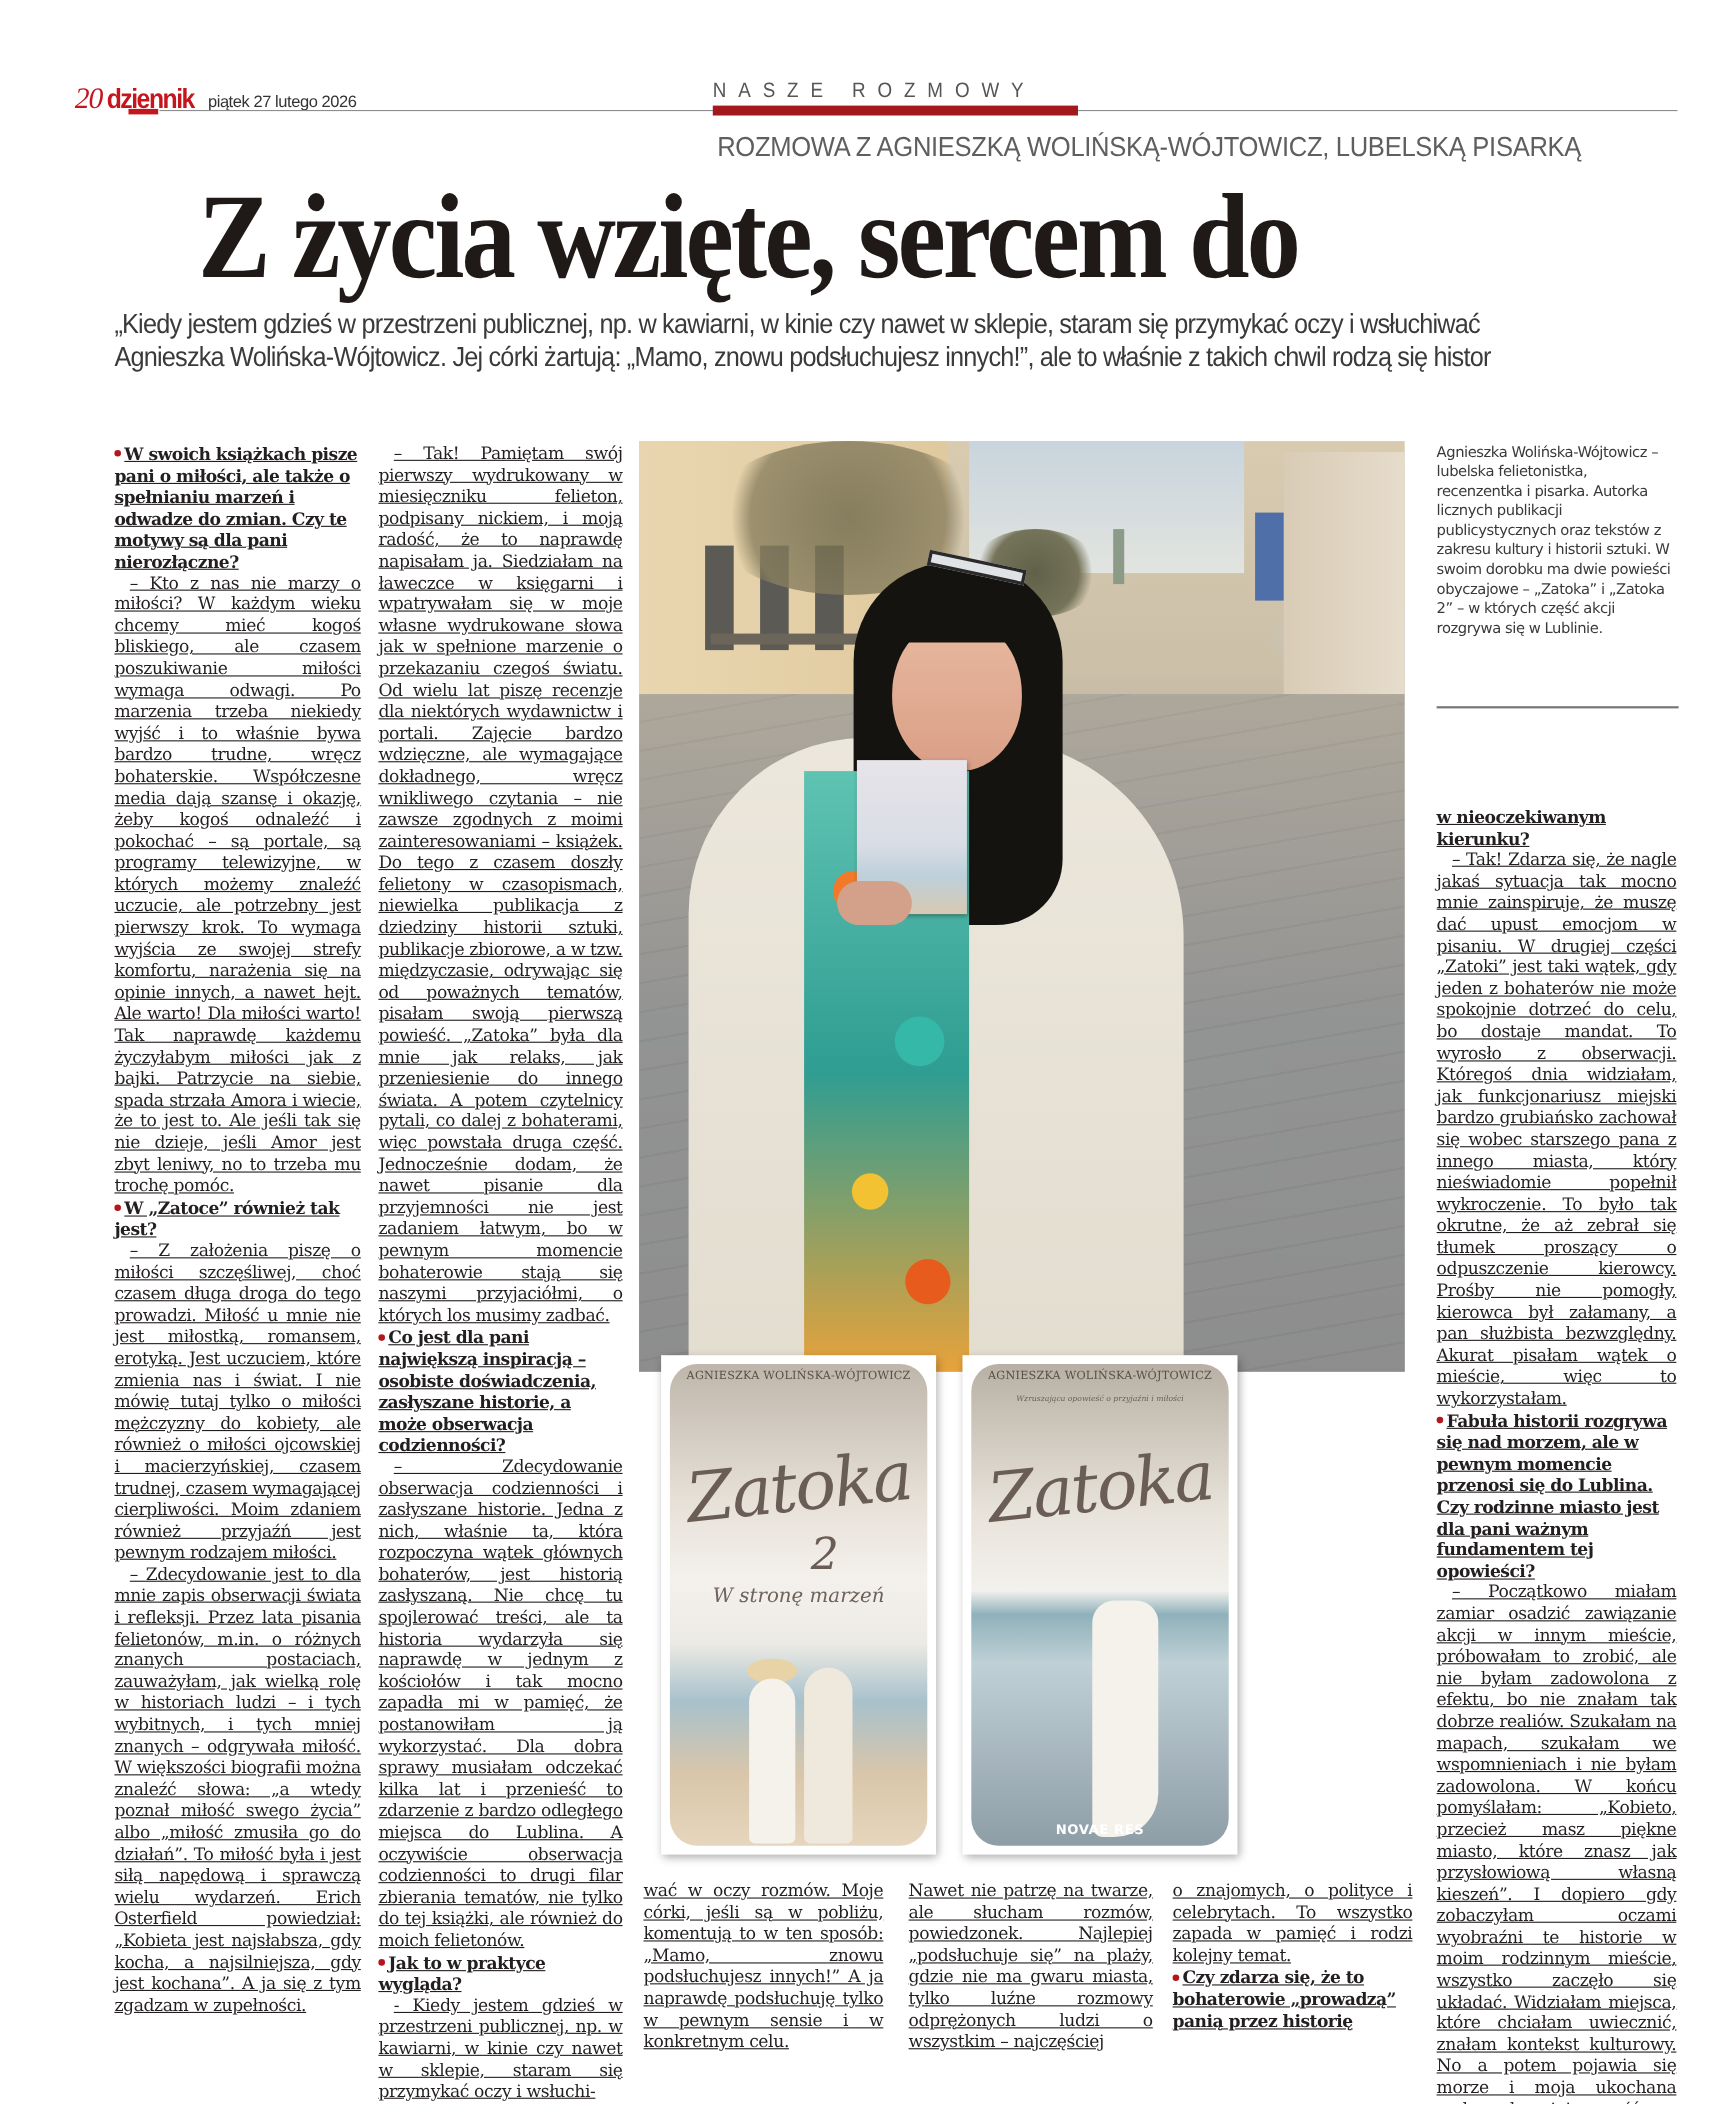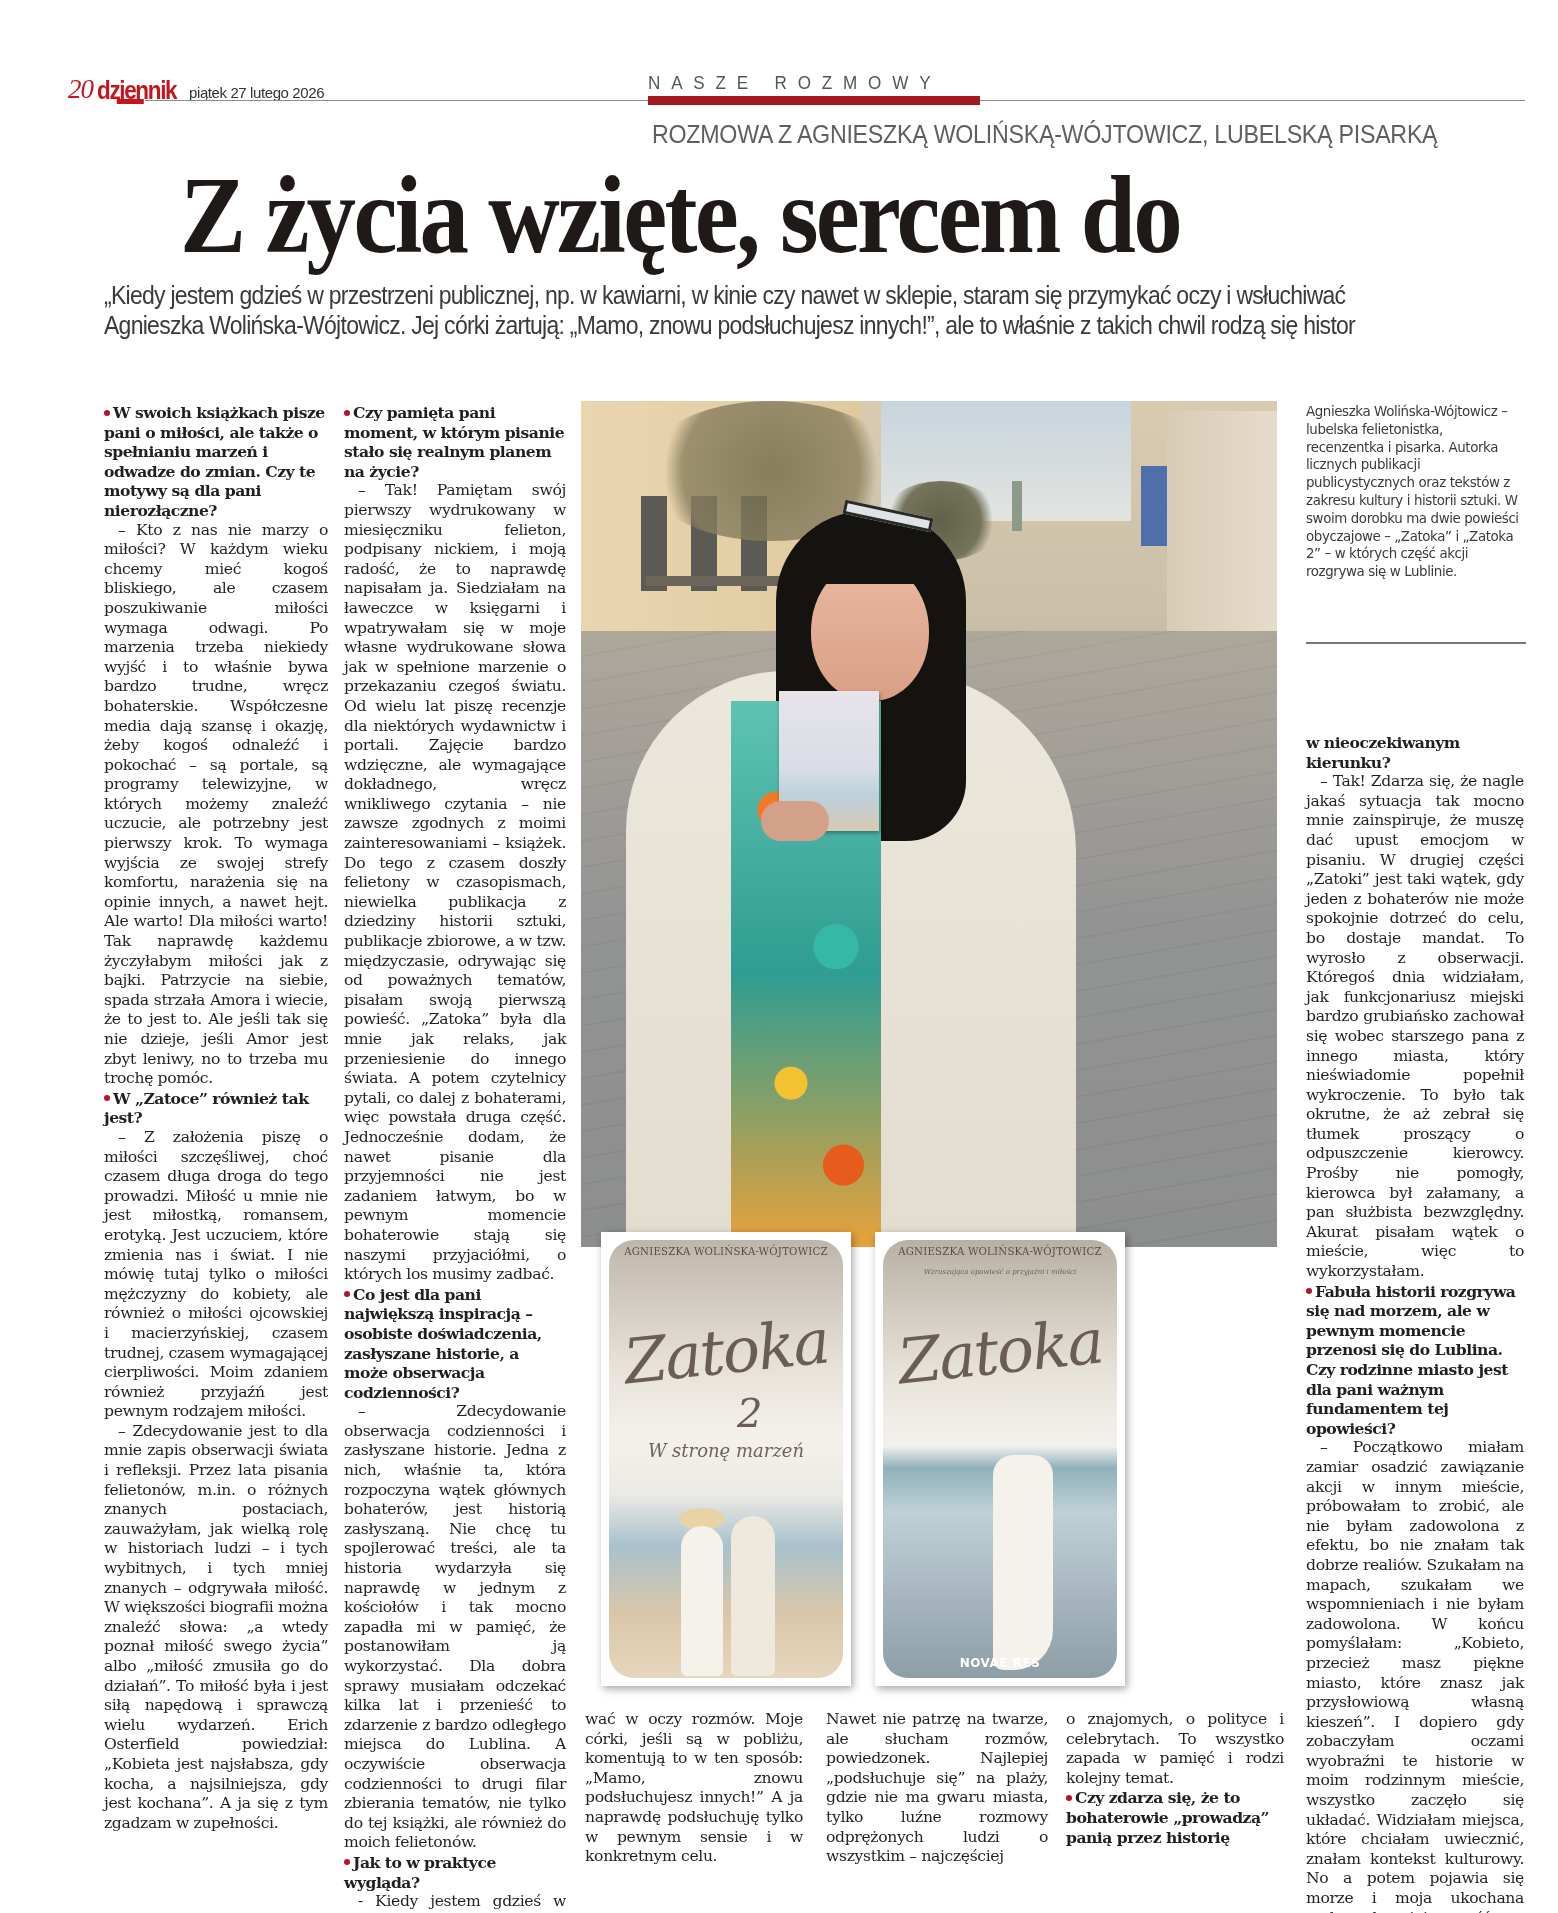--- a/index.html
+++ b/index.html
@@ -17,21 +17,21 @@
   .section-bar { position: absolute; left: 648px; top: 96px; width: 332px; height: 9px; background: #a2181e; }
 
   .kicker { position: absolute; left: 652px; top: 120px; font-family: "Liberation Sans", sans-serif; font-size: 25px; color: #5f5f5f; letter-spacing: -0.3px; white-space: nowrap; transform: scaleX(0.93); transform-origin: left; }
 
   .headline { position: absolute; left: 180px; top: 155px; font-family: "Liberation Serif", serif; font-weight: bold; font-size: 110px; line-height: 120px; letter-spacing: -3px; color: #1f1a17; white-space: nowrap; transform: scaleX(0.9); transform-origin: left; }
 
   .lead { position: absolute; left: 104px; top: 280px; width: 1500px; font-family: "Liberation Sans", sans-serif; font-size: 25px; line-height: 30px; color: #3a3a3a; letter-spacing: -0.8px; white-space: nowrap; transform: scaleX(0.92); transform-origin: left; }
   .lead div { white-space: nowrap; }
 
   
-  .col { position: absolute; font-size: 15.6px; line-height: 19.6px; color: #231f20; text-align: justify; hyphens: manual; letter-spacing: -0.35px; }
+  .col { position: absolute; font-size: 15.6px; line-height: 19.6px; color: #231f20; text-align: justify; hyphens: manual; letter-spacing: -0.35px; text-decoration: underline; }
   .col p { margin: 0; }
   .col .q { font-weight: bold; text-align: left; letter-spacing: -0.5px; }
   .col .q .dot { display: inline-block; width: 6px; height: 6px; background: #b3161c; border-radius: 50%; vertical-align: middle; margin-right: 3px; margin-top: -3px; }
   .col .a { text-indent: 14px; }
   .col .cont { text-indent: 0; }
 
   #col1 { left: 104px; top: 403px; width: 224px; }
   #col2 { left: 344px; top: 403px; width: 222px; }
   #col3 { left: 585px; top: 1710px; width: 218px; }
   #col4 { left: 826px; top: 1710px; width: 222px; }
@@ -108,21 +108,20 @@
 
 <div class="col" id="col1">
   <p class="q"><span class="dot"></span><span>W swoich książkach pisze pani o miłości, ale także o spełnianiu marzeń i odwadze do zmian. Czy te motywy są dla pani nierozłączne?</span></p>
   <p class="a">– Kto z nas nie marzy o miłości? W każdym wieku chcemy mieć kogoś bliskiego, ale czasem poszukiwanie miłości wymaga odwagi. Po marzenia trzeba niekiedy wyjść i to właśnie bywa bardzo trudne, wręcz bohaterskie. Współczesne media dają szansę i okazję, żeby kogoś odnaleźć i pokochać – są portale, są programy telewizyjne, w których możemy znaleźć uczucie, ale potrzebny jest pierwszy krok. To wymaga wyjścia ze swojej strefy komfortu, narażenia się na opinie innych, a nawet hejt. Ale warto! Dla miłości warto! Tak naprawdę każdemu życzyłabym miłości jak z bajki. Patrzycie na siebie, spada strzała Amora i wiecie, że to jest to. Ale jeśli tak się nie dzieje, jeśli Amor jest zbyt leniwy, no to trzeba mu trochę pomóc.</p>
   <p class="q"><span class="dot"></span><span>W „Zatoce” również tak jest?</span></p>
   <p class="a">– Z założenia piszę o miłości szczęśliwej, choć czasem długa droga do tego prowadzi. Miłość u mnie nie jest miłostką, romansem, erotyką. Jest uczuciem, które zmienia nas i świat. I nie mówię tutaj tylko o miłości mężczyzny do kobiety, ale również o miłości ojcowskiej i macierzyńskiej, czasem trudnej, czasem wymagającej cierpliwości. Moim zdaniem również przyjaźń jest pewnym rodzajem miłości.</p>
   <p class="a">– Zdecydowanie jest to dla mnie zapis obserwacji świata i refleksji. Przez lata pisania felietonów, m.in. o różnych znanych postaciach, zauważyłam, jak wielką rolę w historiach ludzi – i tych wybitnych, i tych mniej znanych – odgrywała miłość. W większości biografii można znaleźć słowa: „a wtedy poznał miłość swego życia” albo „miłość zmusiła go do działań”. To miłość była i jest siłą napędową i sprawczą wielu wydarzeń. Erich Osterfield powiedział: „Kobieta jest najsłabsza, gdy kocha, a najsilniejsza, gdy jest kochana”. A ja się z tym zgadzam w zupełności.</p>
 </div>
 
 <div class="col" id="col2">
-  <p class="q"><span class="dot"></span><span>Czy pamięta pani moment, w którym pisanie stało się realnym planem na życie?</span></p>
   <p class="a">– Tak! Pamiętam swój pierwszy wydrukowany w miesięczniku felieton, podpisany nickiem, i moją radość, że to naprawdę napisałam ja. Siedziałam na ławeczce w księgarni i wpatrywałam się w moje własne wydrukowane słowa jak w spełnione marzenie o przekazaniu czegoś światu. Od wielu lat piszę recenzje dla niektórych wydawnictw i portali. Zajęcie bardzo wdzięczne, ale wymagające dokładnego, wręcz wnikliwego czytania – nie zawsze zgodnych z moimi zainteresowaniami – książek. Do tego z czasem doszły felietony w czasopismach, niewielka publikacja z dziedziny historii sztuki, publikacje zbiorowe, a w tzw. międzyczasie, odrywając się od poważnych tematów, pisałam swoją pierwszą powieść. „Zatoka” była dla mnie jak relaks, jak przeniesienie do innego świata. A potem czytelnicy pytali, co dalej z bohaterami, więc powstała druga część. Jednocześnie dodam, że nawet pisanie dla przyjemności nie jest zadaniem łatwym, bo w pewnym momencie bohaterowie stają się naszymi przyjaciółmi, o których los musimy zadbać.</p>
   <p class="q"><span class="dot"></span><span>Co jest dla pani największą inspiracją – osobiste doświadczenia, zasłyszane historie, a może obserwacja codzienności?</span></p>
   <p class="a">– Zdecydowanie obserwacja codzienności i zasłyszane historie. Jedna z nich, właśnie ta, która rozpoczyna wątek głównych bohaterów, jest historią zasłyszaną. Nie chcę tu spojlerować treści, ale ta historia wydarzyła się naprawdę w jednym z kościołów i tak mocno zapadła mi w pamięć, że postanowiłam ją wykorzystać. Dla dobra sprawy musiałam odczekać kilka lat i przenieść to zdarzenie z bardzo odległego miejsca do Lublina. A oczywiście obserwacja codzienności to drugi filar zbierania tematów, nie tylko do tej książki, ale również do moich felietonów.</p>
   <p class="q"><span class="dot"></span><span>Jak to w praktyce wygląda?</span></p>
   <p class="a">- Kiedy jestem gdzieś w przestrzeni publicznej, np. w kawiarni, w kinie czy nawet w sklepie, staram się przymykać oczy i wsłuchi-</p>
 </div>
 
 <div class="photo">
   <div class="sky"></div>
   <div class="bld-left">

